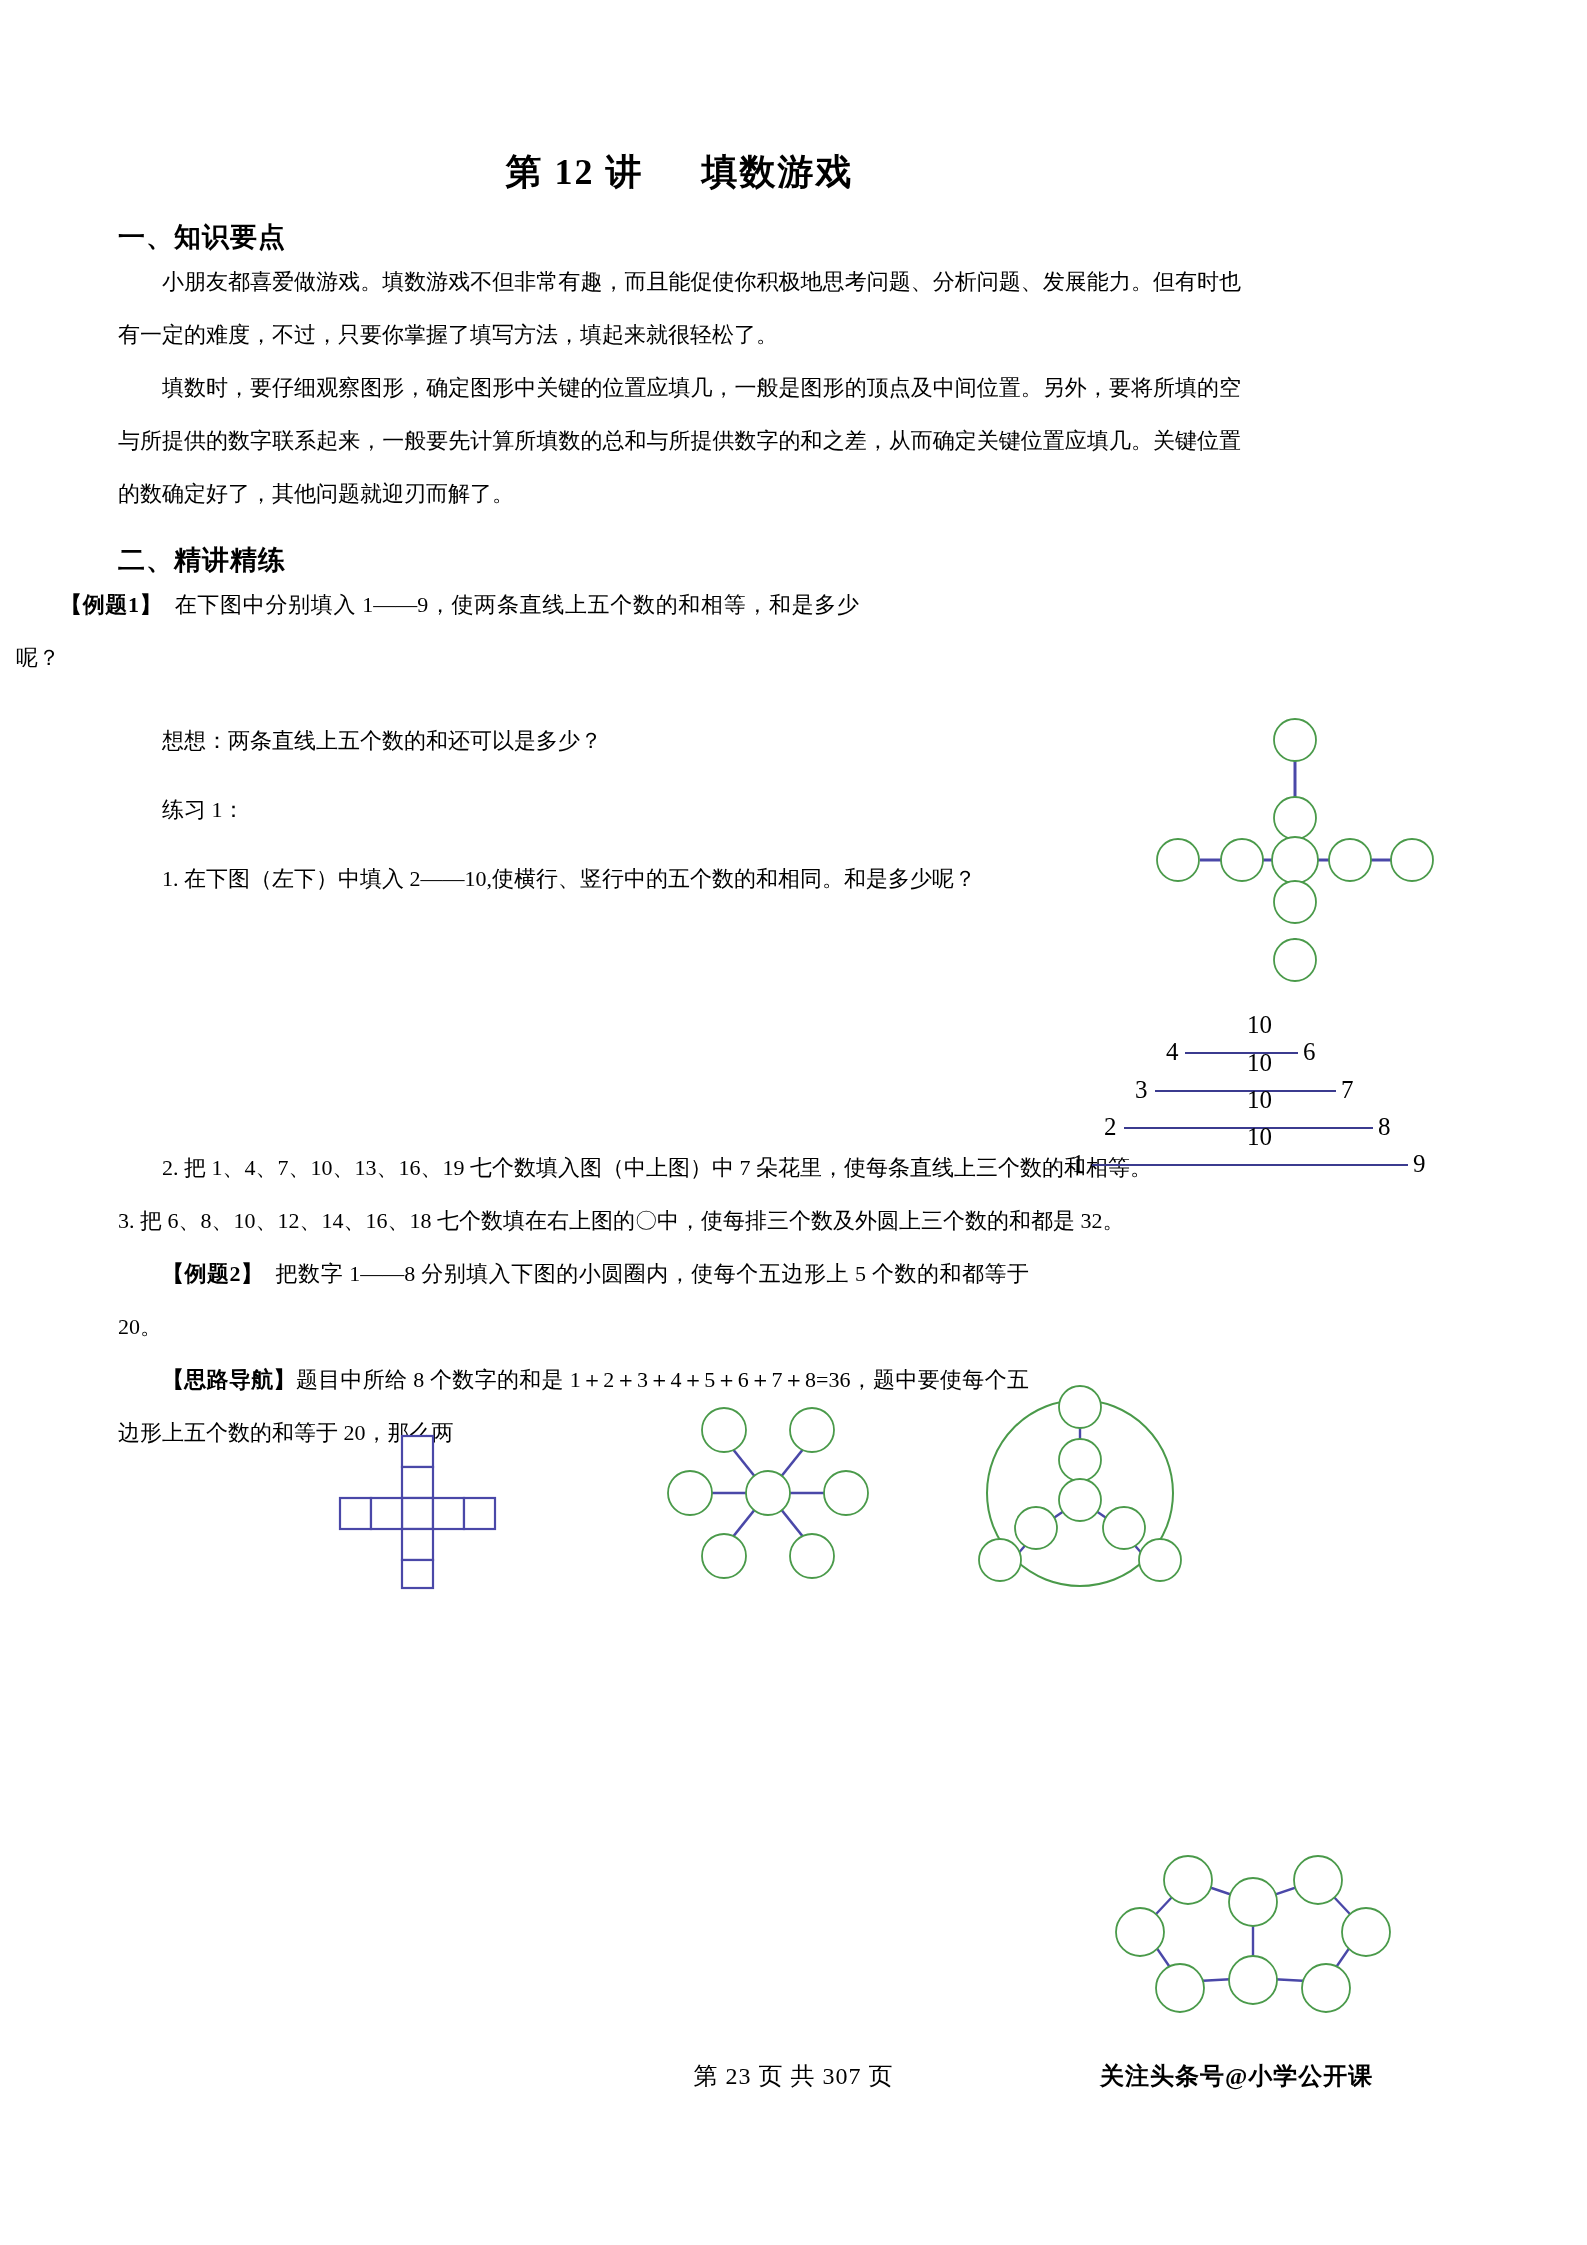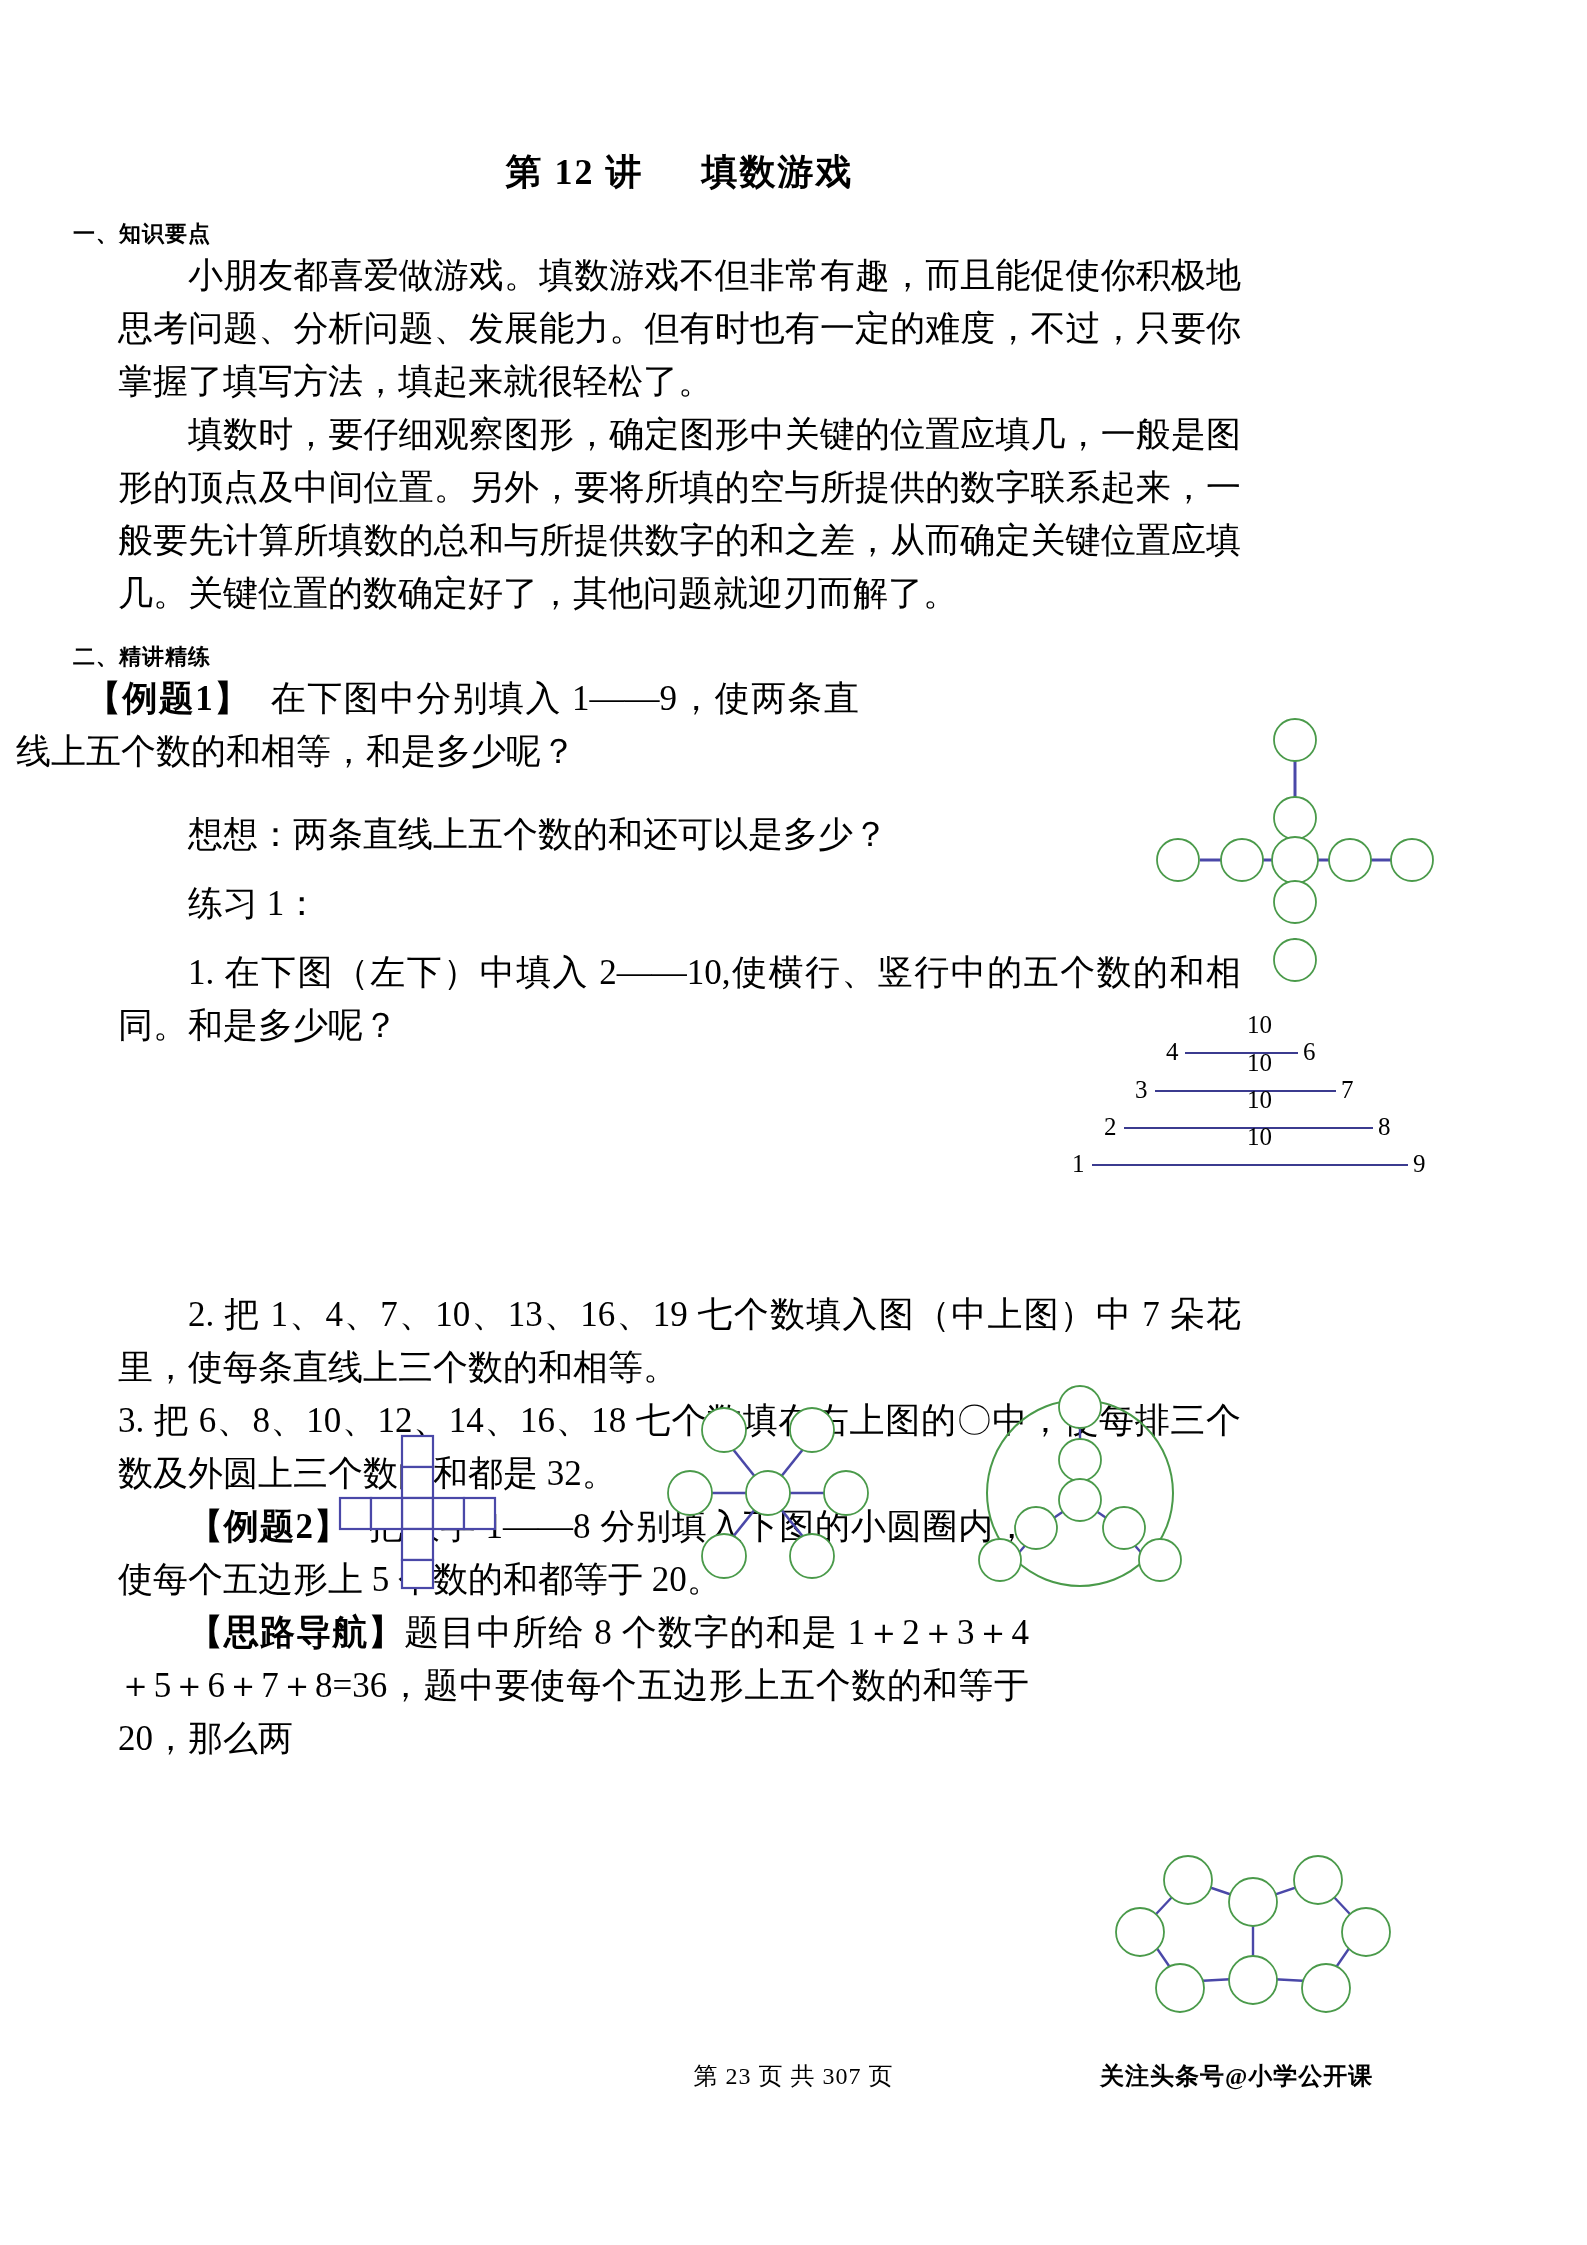--- a/index.html
+++ b/index.html
@@ -21,29 +21,29 @@
     text-align:center;
     font-size:36px;
     font-weight:700;
     letter-spacing:2px;
     margin:0;
     padding-top:148px;
   }
   .title .gap { display:inline-block; width:58px; }
 
   .sec-head {
-    font-size:22px;
+    font-size:27px;
     font-weight:700;
     margin:22px 0 0 0;
-    padding-left:73px;
+    padding-left:118px;
     letter-spacing:1px;
   }
 
   .para {
-    font-size:35px;
+    font-size:22px;
     line-height:53px;
     margin:0;
     padding:0 118px 0 118px;
     text-align:justify;
     text-justify:inter-ideograph;
   }
   .para.indent { text-indent:2em; }
   .para.narrow { padding-right:500px;padding-left:16px; }
   .para.narrow2 { padding-right:420px; }
   .para.narrow3 { padding-right:330px; }

